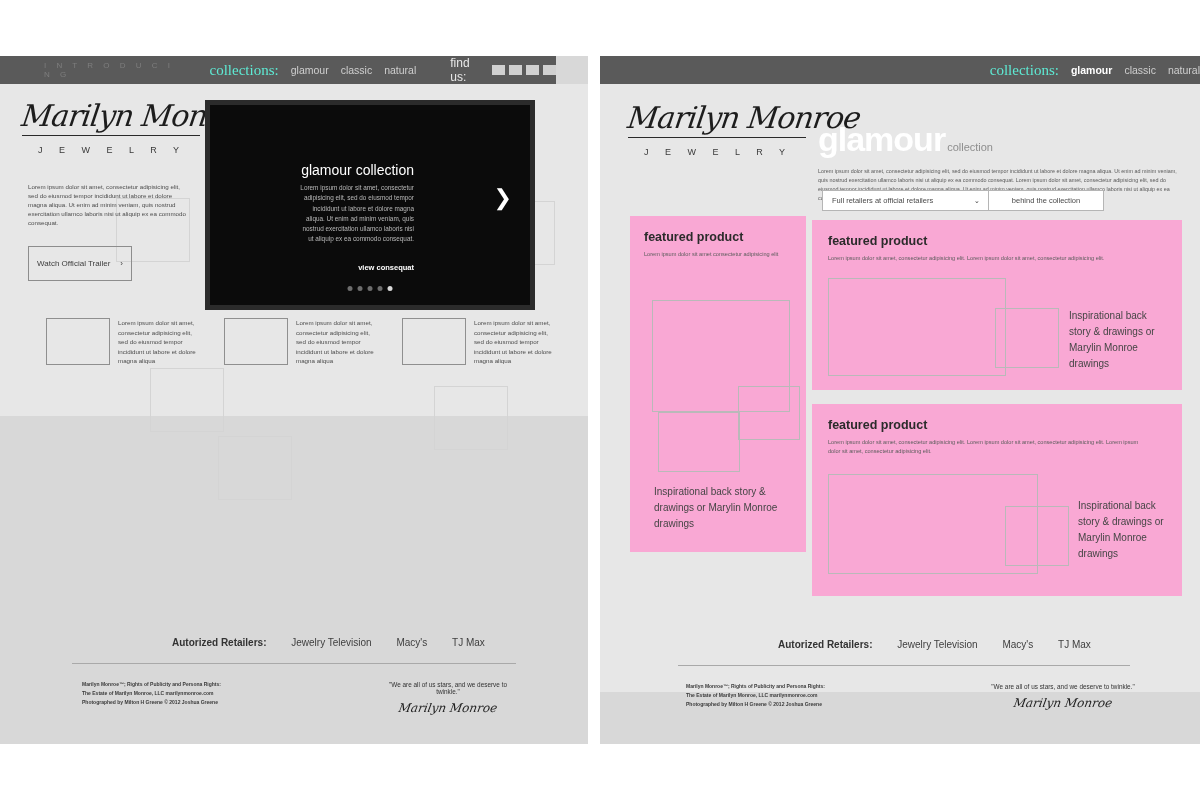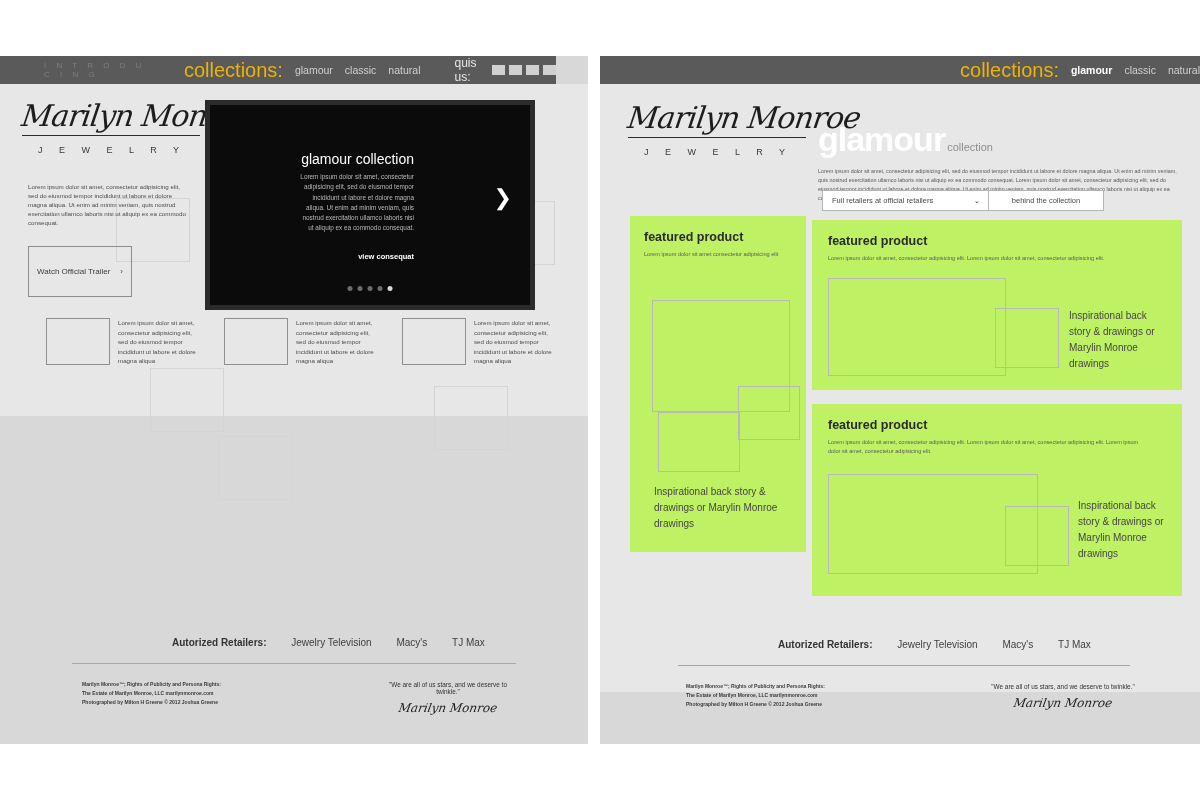--- a/index.html
+++ b/index.html
@@ -66,23 +66,24 @@
   #topbar-left { left: 0; width: 556px; }
   #topbar-right { left: 600px; width: 600px; }
 
   .introducing {
     font-size: 8px;
     letter-spacing: 4px;
     color: #7e7e7e;
     margin-left: 44px;
   }
   .collections-word {
-    font-size: 20px;
-    color: #eab308;
+    font-size: 15px;
+    color: #5eead4;
     font-weight: 400;
+    font-family: Liberation Serif, serif;
   }
   .navlink {
     font-size: 10.5px;
     color: #cfcfcf;
     margin-left: 12px;
   }
   .navlink.active {
     color: #ffffff;
     font-weight: bold;
   }
@@ -164,21 +165,21 @@
     background: #6d6d6d; display: block;
   }
   .dots i.on { background: #d9d9d9; }
 
   
   .btn-outline {
     border: 1px solid #8d8d8d;
     background: transparent;
     color: #3d3d3d;
     font-size: 8px;
-    padding: 20px 8px;
+    padding: 12px 8px;
     display: inline-flex;
     align-items: center;
     gap: 10px;
   }
   .btn-white {
     border: 1px solid #b5b5b5;
     background: #ffffff;
     color: #4a4a4a;
     font-size: 7.5px;
     padding: 5px 9px;
@@ -208,21 +209,21 @@
   .glam-sub {
     font-size: 11px;
     color: #8e8e8e;
     margin-top: 37px;
   }
   .glam-body { font-size: 5.4px; color: #5a5a5a; line-height: 1.65; }
 
   
   .card {
     position: absolute;
-    background: #bef264;
+    background: #f9a8d4;
   }
   .card h3 {
     margin: 0;
     font-size: 12.5px;
     color: #2b2b2b;
     font-weight: bold;
   }
   .card p.lede { margin: 6px 0 0 0; font-size: 5.6px; color: #5c5c5c; line-height: 1.6; }
   .card .story { font-size: 10px; color: #454545; line-height: 1.6; }
 
@@ -263,21 +264,21 @@
     </div>
 
     <div class="txt" style="position:absolute; left:28px; top:127px; width:158px; font-size:6.2px;">Lorem ipsum dolor sit amet, consectetur adipisicing elit, sed do eiusmod tempor incididunt ut labore et dolore magna aliqua. Ut enim ad minim veniam, quis nostrud exercitation ullamco laboris nisi ut aliquip ex ea commodo consequat.</div>
 
     <div class="btn-outline" style="position:absolute; left:28px; top:190px;">
       <span>Watch Official Trailer</span>
       <span>›</span>
     </div>
 
     <div id="hero-video" style="left:205px; top:44px; width:320px; height:200px;">
-      <div style="position:absolute; right:116px; top:46px; width:116px;">
+      <div style="position:absolute; right:116px; top:57px; width:116px;">
         <div class="h-title">glamour collection</div>
         <div class="h-body" style="margin-top:5px;">Lorem ipsum dolor sit amet, consectetur adipisicing elit, sed do eiusmod tempor incididunt ut labore et dolore magna aliqua. Ut enim ad minim veniam, quis nostrud exercitation ullamco laboris nisi ut aliquip ex ea commodo consequat.</div>
         <div class="h-cta" style="margin-top:18px;">view consequat</div>
       </div>
       <div class="arrow-next" style="position:absolute; right:18px; top:82px;">❯</div>
       <div class="dots" style="position:absolute; left:50%; transform:translateX(-50%); bottom:14px;">
         <i></i>
         <i></i>
         <i></i>
         <i></i>
@@ -319,21 +320,21 @@
       <div class="sig-small" style="margin-top:6px;">Marilyn Monroe</div>
     </div>
   </div>
 
   <div class="topbar" id="topbar-left">
     <div class="introducing">I N T R O D U C I N G</div>
     <div class="collections-word" style="margin-left:24px;">collections:</div>
     <a class="navlink">glamour</a>
     <a class="navlink">classic</a>
     <a class="navlink">natural</a>
-    <div class="findus">quis us:</div>
+    <div class="findus">find us:</div>
     <div class="social">
       <i></i>
       <i></i>
       <i></i>
       <i></i>
     </div>
   </div>
 
   <div class="panel" id="panel-right">
 

